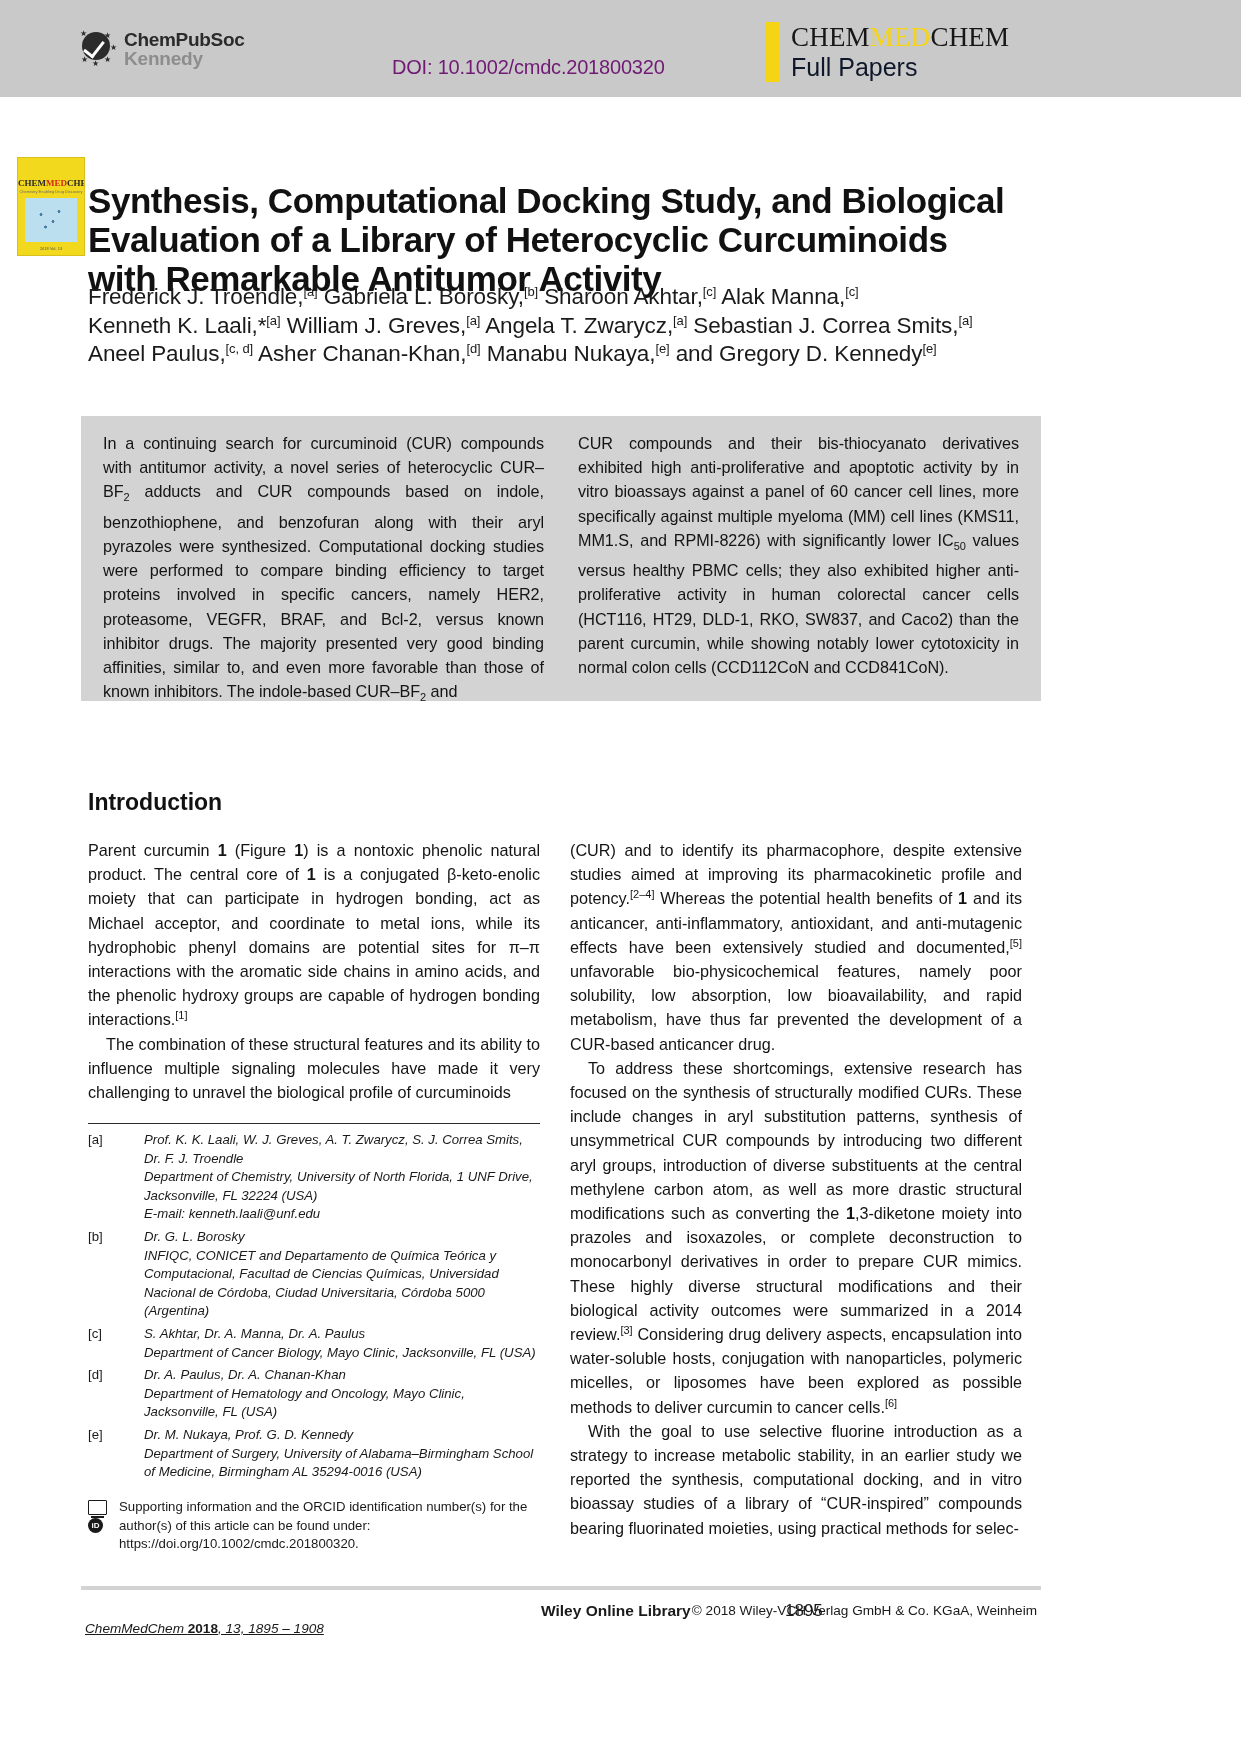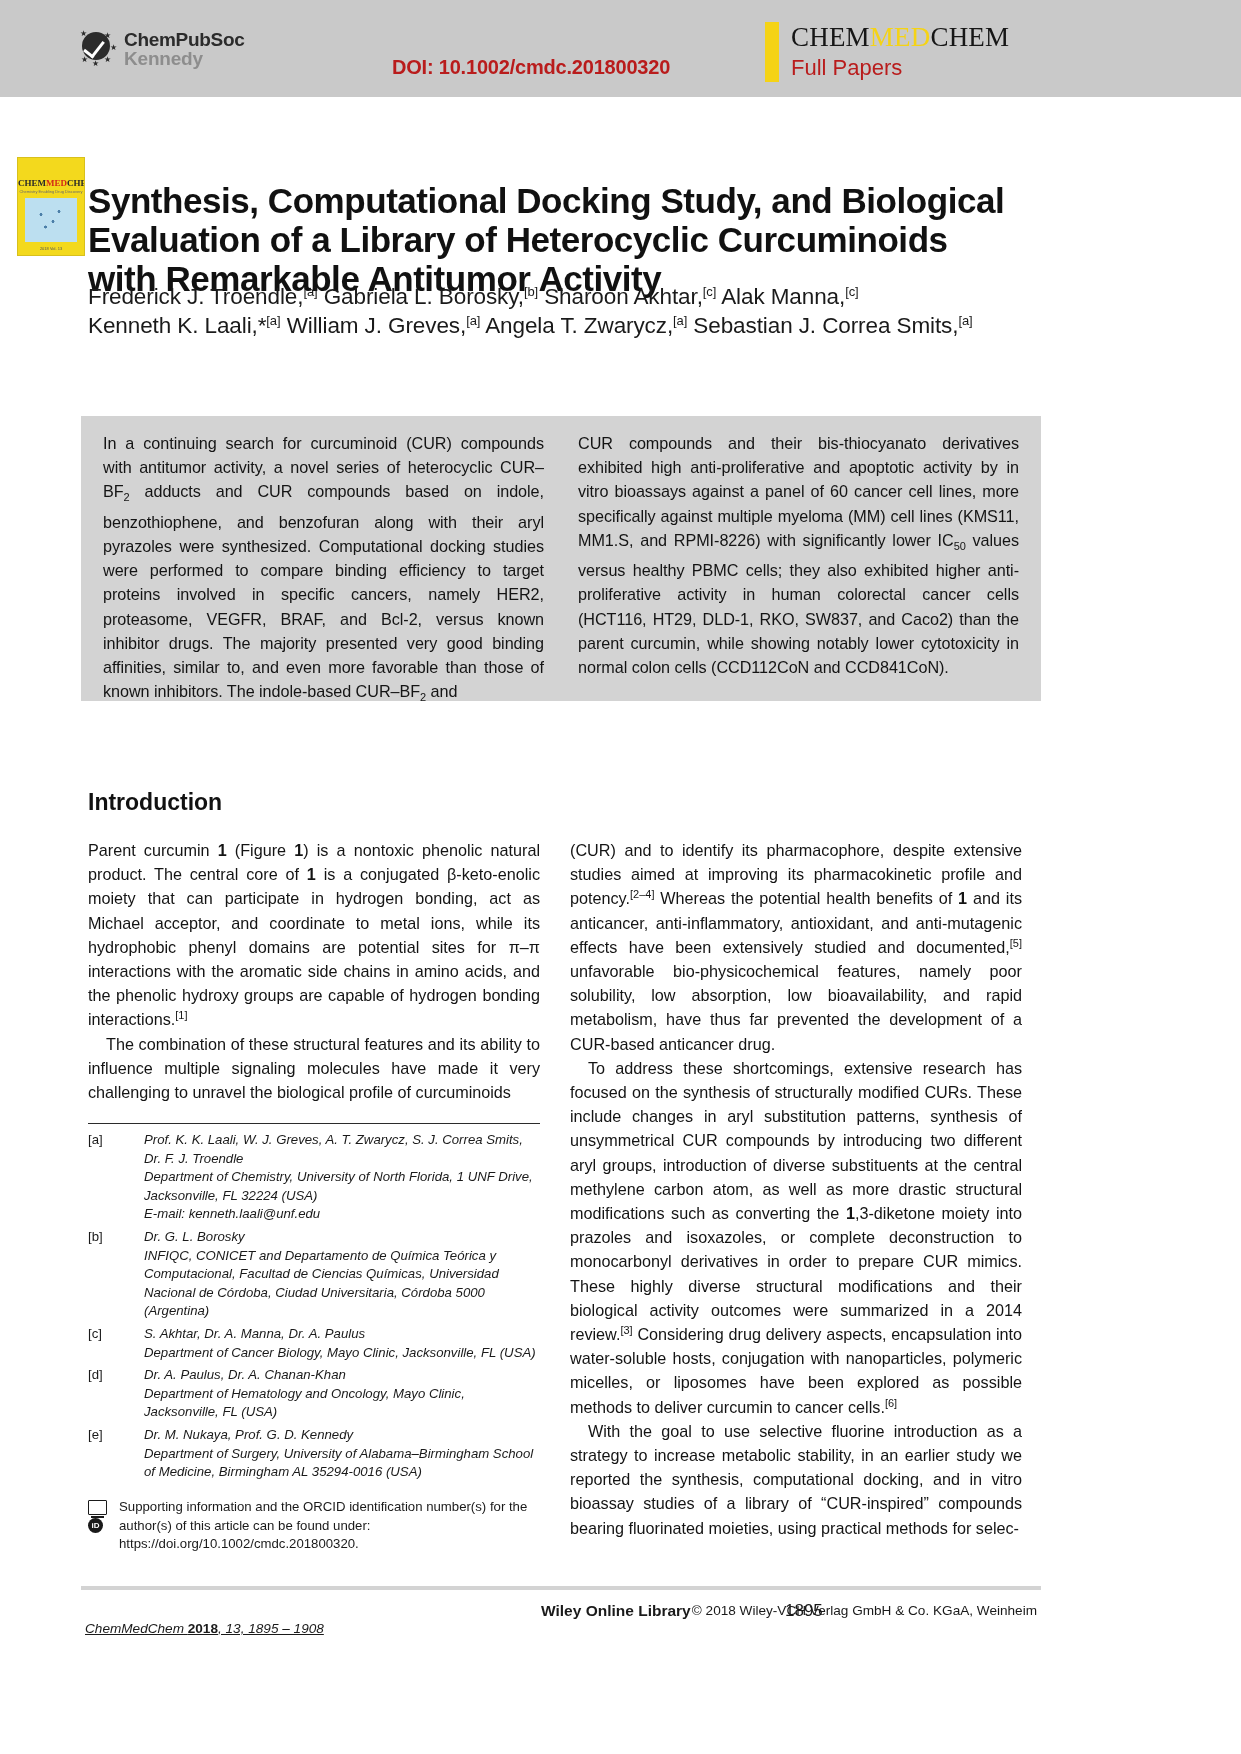--- a/index.html
+++ b/index.html
@@ -35,35 +35,35 @@
   }
   .cps-mark .st{
     position:absolute; color:#2b2b2b; font-size:8px; line-height:8px;
   }
   .cps-text{ line-height:1.02; }
   .cps-text .t1{ font-size:19px; font-weight:bold; color:#2b2b2b; letter-spacing:-0.3px;}
   .cps-text .t2{ font-size:19px; font-weight:bold; color:#8d8d8d; letter-spacing:-0.2px;}
 
   .doi-line{
     position:absolute; left:392px; top:56px;
-    font-size:20px; font-weight:bold; color:#b91c1c; letter-spacing:-0.2px;
+    font-size:20px; font-weight:normal; color:#701a75; letter-spacing:-0.2px;
   }
 
   .journal-block{
     position:absolute; left:765px; top:22px; display:flex; gap:12px;
   }
   .journal-rule{ width:14px; height:60px; background:#f5d315; }
   .journal-names .jn1{
     font-family:"Liberation Serif", serif;
     font-size:27px; letter-spacing:0.2px; line-height:30px; white-space:nowrap;
   }
   .jn1 .blk{ color:#161616; }
   .jn1 .med{ color:#f5d315; }
   .journal-names .jn2{
-    font-size:22px; color:#b91c1c; line-height:29px; margin-top:1px;
+    font-size:25px; color:#0f172a; line-height:29px; margin-top:1px;
   }
 
   
   .cover-thumb{
     position:absolute; left:17px; top:157px; width:66px; height:97px;
     background:#f3d91d; border:1px solid #d8c01c; overflow:hidden;
   }
   .cover-thumb .ct-name{
     position:absolute; top:20px; left:0; width:100%; text-align:center;
     font-family:"Liberation Serif", serif; font-size:9px; font-weight:bold; color:#2a2a2a;
@@ -222,20 +222,21 @@
   <div class="ct-sub">Chemistry Enabling Drug Discovery</div>
   <div class="ct-art"></div>
   <div class="ct-foot">2018 Vol. 13</div>
 </div>
 
 <h1 class="title" id="page-title">Synthesis, Computational Docking Study, and Biological Evaluation of a Library of Heterocyclic Curcuminoids with Remarkable Antitumor Activity</h1>
 
 <div class="authors">
   <div><span id="a2">Frederick J. Troendle,<sup>[a]</sup> Gabriela L. Borosky,<sup>[b]</sup> Sharoon Akhtar,<sup>[c]</sup> Alak Manna,<sup>[c]</sup></span></div>
   <div><span id="a1">Kenneth K. Laali,*<sup>[a]</sup> William J. Greves,<sup>[a]</sup> Angela T. Zwarycz,<sup>[a]</sup> Sebastian J. Correa Smits,<sup>[a]</sup></span></div>
+  <div><span id="a3">Aneel Paulus,<sup>[c, d]</sup> Asher Chanan-Khan,<sup>[d]</sup> Manabu Nukaya,<sup>[e]</sup> and Gregory D. Kennedy<sup>[e]</sup></span></div>
 </div>
 
 <div class="abstract">
   <div class="col" id="abs-left">In a continuing search for curcuminoid (CUR) compounds with antitumor activity, a novel series of heterocyclic CUR–BF<sub>2</sub> adducts and CUR compounds based on indole, benzothiophene, and benzofuran along with their aryl pyrazoles were synthesized. Computational docking studies were performed to compare binding efficiency to target proteins involved in specific cancers, namely HER2, proteasome, VEGFR, BRAF, and Bcl-2, versus known inhibitor drugs. The majority presented very good binding affinities, similar to, and even more favorable than those of known inhibitors. The indole-based CUR–BF<sub>2</sub> and</div>
   <div class="col" id="abs-right">CUR compounds and their bis-thiocyanato derivatives exhibited high anti-proliferative and apoptotic activity by in vitro bioassays against a panel of 60 cancer cell lines, more specifically against multiple myeloma (MM) cell lines (KMS11, MM1.S, and RPMI-8226) with significantly lower IC<sub>50</sub> values versus healthy PBMC cells; they also exhibited higher anti-proliferative activity in human colorectal cancer cells (HCT116, HT29, DLD-1, RKO, SW837, and Caco2) than the parent curcumin, while showing notably lower cytotoxicity in normal colon cells (CCD112CoN and CCD841CoN).</div>
 </div>
 
 <div class="sec-head" id="introduction-heading">Introduction</div>
 
 <div class="col-left">

